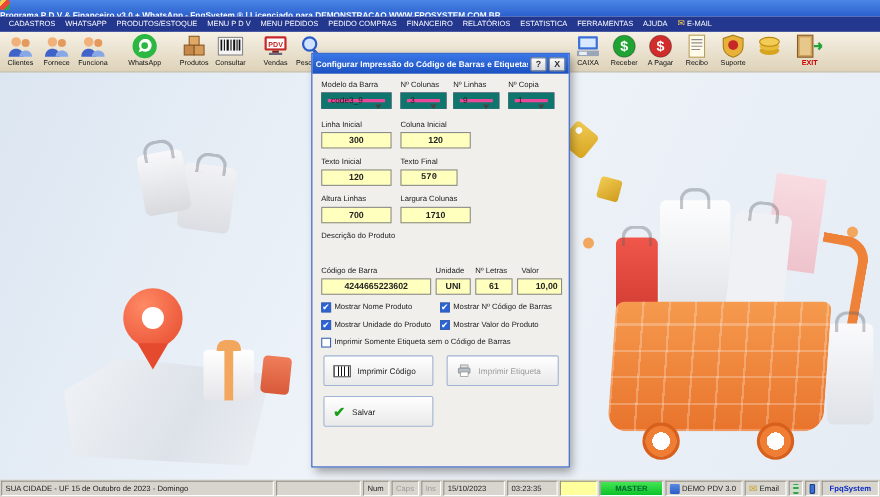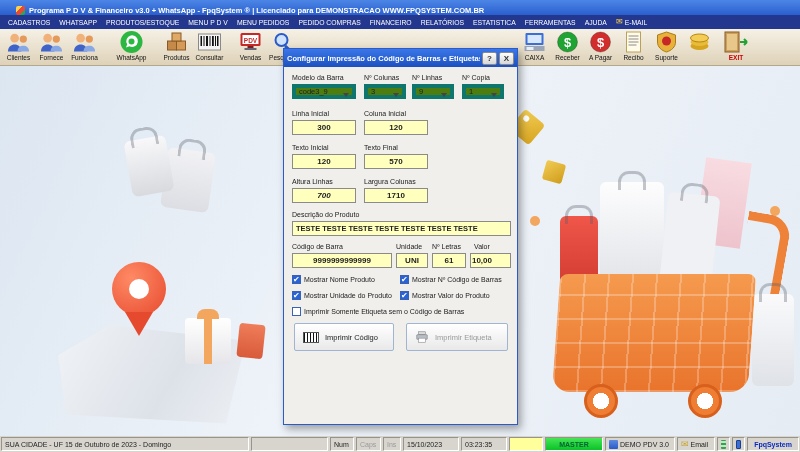--- a/index.html
+++ b/index.html
@@ -1,20 +1,20 @@
 <!DOCTYPE html>
 <html><head>
 <meta charset="utf-8">
 <style>
   html,body{margin:0;padding:0;background:#9aa0a8;}
   *{box-sizing:border-box;font-family:"Liberation Sans", sans-serif;}
   .stage{position:relative;width:800px;height:452px;overflow:hidden;background:#eef2f7;cursor:default;}
 
   
-  .titlebar{height:15px;background:linear-gradient(#4c86e6,#2a5fce);display:flex;align-items:flex-end;padding:0 16px;color:#fff;font-size:7.5px;font-weight:bold;}
+  .titlebar{height:15px;background:linear-gradient(#4c86e6,#2a5fce);display:flex;align-items:flex-start;padding:0 0;color:#fff;font-size:7.5px;font-weight:bold;flex-direction:column;}
   .appicon{width:9px;height:9px;margin-right:4px;border-radius:2px;background:linear-gradient(135deg,#ffd24a 0 35%,#e84a3a 35% 70%,#2aa84a 70%);flex:0 0 auto;}
   .titletext{white-space:nowrap;overflow:hidden;text-overflow:ellipsis;}
 
   
   .menubar{height:14px;background:#23378f;display:flex;align-items:center;gap:9px;padding:0 8px;color:#fff;font-size:6.8px;white-space:nowrap;}
   .menu-item{cursor:pointer;display:flex;align-items:center;gap:2px;}
   .menu-mail-ic{color:#ffd24a;font-size:8px;line-height:8px;}
 
   
   .toolbar{height:37px;background:linear-gradient(#f6f1e6,#ded2b8);border-bottom:1px solid #b2a88e;position:relative;}
@@ -74,22 +74,22 @@
   .mini-screen{background:#3a6fd8;border:1px solid #1d3f8a;}
 
   
   .dialog{position:absolute;left:283px;top:48px;width:235px;height:377px;background:#f0efec;border:1px solid #2a5bc8;box-shadow:3px 4px 8px rgba(0,0,0,.35);z-index:50;}
   .dlg-title{height:18px;background:linear-gradient(#3a77e8,#1c50c0);color:#fff;font-size:7.5px;font-weight:bold;display:flex;align-items:center;padding:0 3px;}
   .dlg-title-text{flex:1;white-space:nowrap;overflow:hidden;}
   .dlg-btn{width:15px;height:13px;background:linear-gradient(#fdfdfd,#d8d8d8);border:1px solid #8a8a8a;font-size:8px;line-height:11px;text-align:center;color:#333;margin-left:2px;cursor:pointer;border-radius:2px;}
   .lbl{position:absolute;font-size:7px;color:#1a1a1a;white-space:nowrap;}
   .fld{position:absolute;height:15px;background:#ffffbe;border:1px solid #8a8a8a;font-size:8px;font-weight:bold;color:#222;display:flex;align-items:center;justify-content:center;}
   .fld.left{justify-content:flex-start;padding-left:3px;font-size:7.5px;}
-  .fld.right{justify-content:flex-end;padding-right:18px;}
-  .combo{position:absolute;height:15px;background:#4d7c0f;border:4px solid #0f766e;font-size:7.5px;color:#222;display:flex;align-items:center;padding-left:3px;cursor:pointer;}
+  .fld.right{justify-content:flex-end;padding-right:3px;}
+  .combo{position:absolute;height:15px;background:#ec4899;border:6px solid #0f766e;font-size:7.5px;color:#222;display:flex;align-items:center;padding-left:3px;cursor:pointer;}
   .combo::after{content:"";position:absolute;right:3px;top:5px;border:3px solid transparent;border-top:4px solid #444;}
   .dcb{position:absolute;display:flex;align-items:center;gap:3px;cursor:pointer;}
   .cb{width:9px;height:9px;border:1px solid #3a62b0;background:#fff;position:relative;flex:0 0 auto;}
   .cb.checked{background:#2a62d8;}
   .cb.checked::after{content:"\2714";position:absolute;left:0px;top:-1.5px;font-size:8px;color:#fff;}
   .cbl{font-size:7px;color:#1a1a1a;white-space:nowrap;}
   .dbtn{position:absolute;height:28px;background:linear-gradient(#ffffff,#e9e9e9);border:1px solid #a0b4d4;border-radius:2px;display:flex;align-items:center;gap:6px;padding:0 0 0 8px;font-size:7.5px;color:#222;cursor:pointer;}
   .dbtn.disabled{color:#9a9a9a;}
   .bc-icon{width:16px;height:11px;border:1px solid #555;background:repeating-linear-gradient(90deg,#111 0 1px,#fff 1px 3px);flex:0 0 auto;}
   .chk-icon{font-size:13px;line-height:13px;color:#18a018;font-weight:bold;flex:0 0 auto;}
@@ -373,35 +373,34 @@
       </span>
 
     <span class="lbl" style="left:8px;top:61px;">Linha Inicial</span>
     <span class="lbl" style="left:80px;top:61px;">Coluna Inicial</span>
     <span class="fld" style="left:8px;top:71px;width:64px;">300</span>
     <span class="fld" style="left:80px;top:71px;width:64px;">120</span>
 
     <span class="lbl" style="left:8px;top:95px;">Texto Inicial</span>
     <span class="lbl" style="left:80px;top:95px;">Texto Final</span>
     <span class="fld" style="left:8px;top:105px;width:64px;">120</span>
-    <span class="fld" style="left:80px;top:105px;width:64px;">570</span>
+    <span class="fld" style="left:80px;top:105px;width:52px;font-family:Liberation Mono, monospace;">570</span>
 
     <span class="lbl" style="left:8px;top:129px;">Altura Linhas</span>
     <span class="lbl" style="left:80px;top:129px;">Largura Colunas</span>
-    <span class="fld" style="left:8px;top:139px;width:64px;font-style:italic;">700</span>
+    <span class="fld" style="left:8px;top:139px;width:64px;">700</span>
     <span class="fld" style="left:80px;top:139px;width:64px;">1710</span>
 
     <span class="lbl" style="left:8px;top:162px;">Descrição do Produto</span>
-    <span class="fld left" style="left:8px;top:172px;width:219px;">TESTE TESTE TESTE TESTE TESTE TESTE TESTE</span>
 
     <span class="lbl" style="left:8px;top:194px;">Código de Barra</span>
     <span class="lbl" style="left:112px;top:194px;">Unidade</span>
     <span class="lbl" style="left:148px;top:194px;">Nº Letras</span>
     <span class="lbl" style="left:190px;top:194px;">Valor</span>
-    <span class="fld" style="left:8px;top:204px;width:100px;">9999999999999</span>
+    <span class="fld" style="left:8px;top:204px;width:100px;">4244665223602</span>
     <span class="fld" style="left:112px;top:204px;width:32px;">UNI</span>
     <span class="fld" style="left:148px;top:204px;width:34px;">61</span>
     <span class="fld right" style="left:186px;top:204px;width:41px;">10,00</span>
 
     <div class="dcb" style="left:8px;top:226px;">
       <span class="cb checked"></span>
       <span class="cbl">Mostrar Nome Produto</span>
     </div>
     <div class="dcb" style="left:116px;top:226px;">
       <span class="cb checked"></span>
@@ -422,20 +421,24 @@
 
     <button class="dbtn" style="left:10px;top:274px;width:100px;">
       <span class="bc-icon"></span>
       <span>Imprimir Código</span>
     </button>
     <button class="dbtn disabled" style="left:122px;top:274px;width:102px;">
       <svg class="bicon">
           <use href="#s-printer"></use>
         </svg>
       <span>Imprimir Etiqueta</span>
+    </button>
+    <button class="dbtn" style="left:10px;top:311px;width:100px;">
+      <span class="chk-icon"></span>
+      <span>Salvar</span>
     </button>
   </div>
 
   <div class="statusbar">
     <div class="seg" style="width:248px;">SUA CIDADE - UF 15 de Outubro de 2023 - Domingo</div>
     <div class="seg spacer"></div>
     <div class="seg" style="width:24px;">Num</div>
     <div class="seg dim" style="width:25px;">Caps</div>
     <div class="seg dim" style="width:18px;">Ins</div>
     <div class="seg" style="width:56px;">15/10/2023</div>

